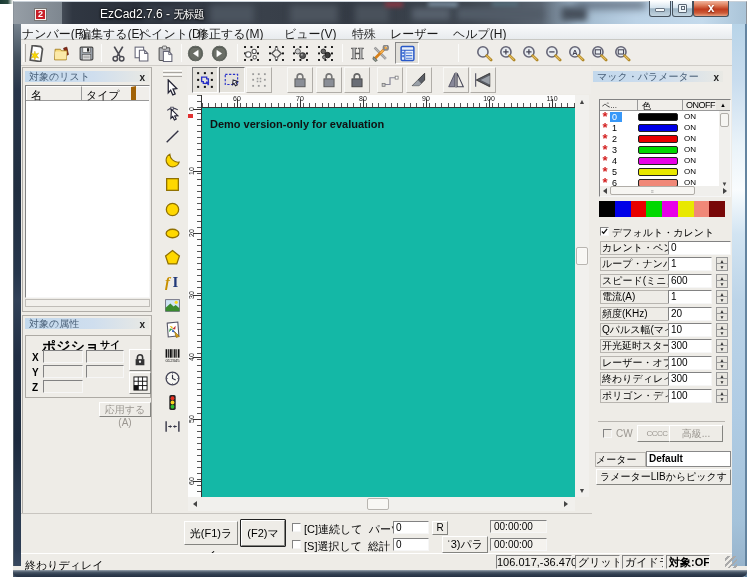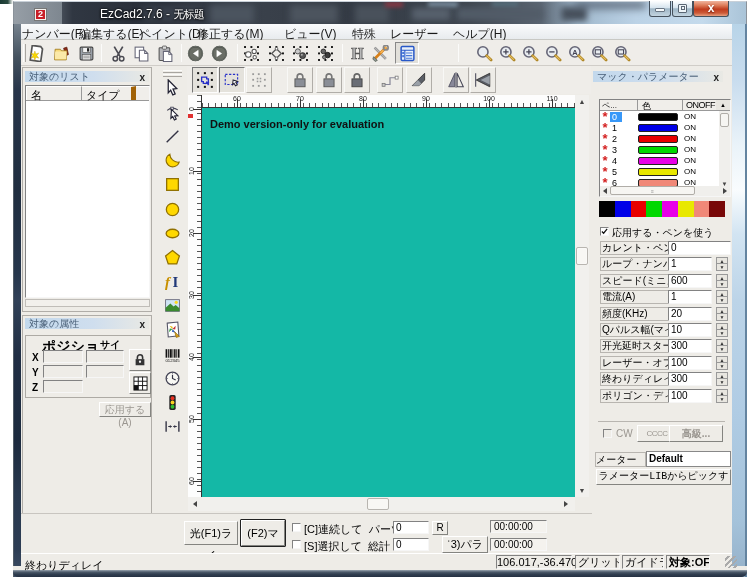--- a/index.html
+++ b/index.html
@@ -573,21 +573,21 @@
 <div style="flex:1;background:#e800e8;"></div>
 <div style="flex:1;background:#e8e800;"></div>
 <div style="flex:1;background:#f08878;"></div>
 <div style="flex:1;background:#780808;"></div>
 </div>
 <div class="abs sunken" style="left:8px;top:161px;width:9px;height:9px;">
       <svg width="7" height="7" viewBox="0 0 8 8" style="left:0;top:0;">
         <path d="M1 4 L3 6 L7 1" fill="none" stroke="#111" stroke-width="1.4"></path>
       </svg>
     </div>
-<div class="abs" style="left:20px;top:160px;font-size:10px;">応用する・ペンを使う</div>
+<div class="abs" style="left:20px;top:160px;font-size:10px;">デフォルト・カレント</div>
 <div class="abs" style="left:8px;top:175px;width:68px;height:14px;font-size:10px;overflow:hidden;white-space:nowrap;border:1px solid #b8b5b0;border-right:none;background:#eeece7;line-height:12px;padding-left:1px;">カレント・ペン</div>
 <div class="abs sunken" style="left:76px;top:175px;width:63px;height:14px;font-size:10px;line-height:12px;padding-left:2px;">0</div>
 <div class="abs" style="left:8px;top:191px;width:68px;height:14px;font-size:10px;overflow:hidden;white-space:nowrap;border:1px solid #b8b5b0;border-right:none;background:#eeece7;line-height:12px;padding-left:1px;">ループ・ナンバー</div>
 <div class="abs sunken" style="left:76px;top:191px;width:44px;height:14px;font-size:10px;line-height:12px;padding-left:2px;">1</div>
 <div class="abs" style="left:124px;top:191px;width:12px;height:14px;">
       <div style="height:7px;background:#e8e6e0;border:1px solid #999;font-size:5px;text-align:center;line-height:6px;color:#333;">▲</div>
       <div style="height:7px;background:#e8e6e0;border:1px solid #999;border-top:none;font-size:5px;text-align:center;line-height:6px;color:#333;">▼</div>
     </div>
 <div class="abs" style="left:8px;top:208px;width:68px;height:14px;font-size:10px;overflow:hidden;white-space:nowrap;border:1px solid #b8b5b0;border-right:none;background:#eeece7;line-height:12px;padding-left:1px;">スピード(ミニメ</div>
 <div class="abs sunken" style="left:76px;top:208px;width:44px;height:14px;font-size:10px;line-height:12px;padding-left:2px;">600</div>
@@ -634,24 +634,24 @@
 <div class="abs" style="left:8px;top:323px;width:68px;height:14px;font-size:10px;overflow:hidden;white-space:nowrap;border:1px solid #b8b5b0;border-right:none;background:#eeece7;line-height:12px;padding-left:1px;">ポリゴン・ディレ</div>
 <div class="abs sunken" style="left:76px;top:323px;width:44px;height:14px;font-size:10px;line-height:12px;padding-left:2px;">100</div>
 <div class="abs" style="left:124px;top:323px;width:12px;height:14px;">
       <div style="height:7px;background:#e8e6e0;border:1px solid #999;font-size:5px;text-align:center;line-height:6px;color:#333;">▲</div>
       <div style="height:7px;background:#e8e6e0;border:1px solid #999;border-top:none;font-size:5px;text-align:center;line-height:6px;color:#333;">▼</div>
     </div>
 <div class="abs" style="left:6px;top:355px;width:127px;height:28px;border-top:1px solid #b8b5b0;"></div>
 <div class="abs sunken" style="left:11px;top:363px;width:9px;height:9px;background:#eeece7;"></div>
 <div class="abs gtxt" style="left:24px;top:362px;font-size:10px;">CW</div>
 <div class="abs raised gtxt" style="left:45px;top:359px;width:40px;height:17px;font-size:8px;text-align:center;line-height:15px;letter-spacing:-0.5px;overflow:hidden;">CCCC</div>
-<div class="abs raised gtxt" style="left:77px;top:359px;width:54px;height:17px;font-size:10px;text-align:center;line-height:15px;font-weight:bold;">高級...</div>
+<div class="abs raised gtxt" style="left:77px;top:359px;width:54px;height:17px;font-size:10px;text-align:center;line-height:15px;">高級...</div>
 <div class="abs" style="left:3px;top:386px;width:51px;height:15px;font-size:10px;overflow:hidden;border:1px solid #b8b5b0;background:#eeece7;line-height:13px;">メーター名</div>
 <div class="abs" style="left:54px;top:385px;width:85px;height:16px;font-size:10px;font-weight:bold;background:#fff;border:1px solid #888;line-height:14px;padding-left:2px;">Default</div>
-<div class="abs raised" style="left:4px;top:403px;width:135px;height:16px;font-size:10px;text-align:center;line-height:14px;overflow:hidden;white-space:nowrap;font-family:Liberation Mono, monospace;">ラメーターLIBからピックす</div>
+<div class="abs raised" style="left:4px;top:403px;width:135px;height:16px;font-size:10px;text-align:center;line-height:14px;overflow:hidden;white-space:nowrap;">ラメーターLIBからピックす</div>
 </div>
 <div class="abs" style="left:21px;top:553px;width:711px;height:17px;background:#eeece7;border-top:1px solid #fff;">
   <div class="abs" style="left:4px;top:4px;font-size:11px;">終わりディレイ</div>
   <div class="abs sunken" style="left:475px;top:1px;width:76px;height:14px;font-size:11px;text-align:right;padding-right:3px;background:#eeece7;line-height:12px;">106.017,-36.470</div>
   <div class="abs sunken" style="left:554px;top:1px;width:45px;height:14px;font-size:11px;padding-left:2px;background:#eeece7;overflow:hidden;white-space:nowrap;line-height:12px;">グリッドオ</div>
   <div class="abs sunken" style="left:601px;top:1px;width:42px;height:14px;font-size:11px;padding-left:2px;background:#eeece7;overflow:hidden;white-space:nowrap;line-height:12px;">ガイドラ・</div>
   <div class="abs sunken" style="left:645px;top:1px;width:44px;height:14px;font-size:11px;padding-left:2px;background:#eeece7;overflow:hidden;white-space:nowrap;font-weight:bold;line-height:12px;">対象:OFF</div>
   <div class="abs" style="left:704px;top:2px;width:12px;height:12px;background:repeating-linear-gradient(135deg,transparent 0 2px,#aaa 2px 4px);"></div>
 </div>
 </body></html>

